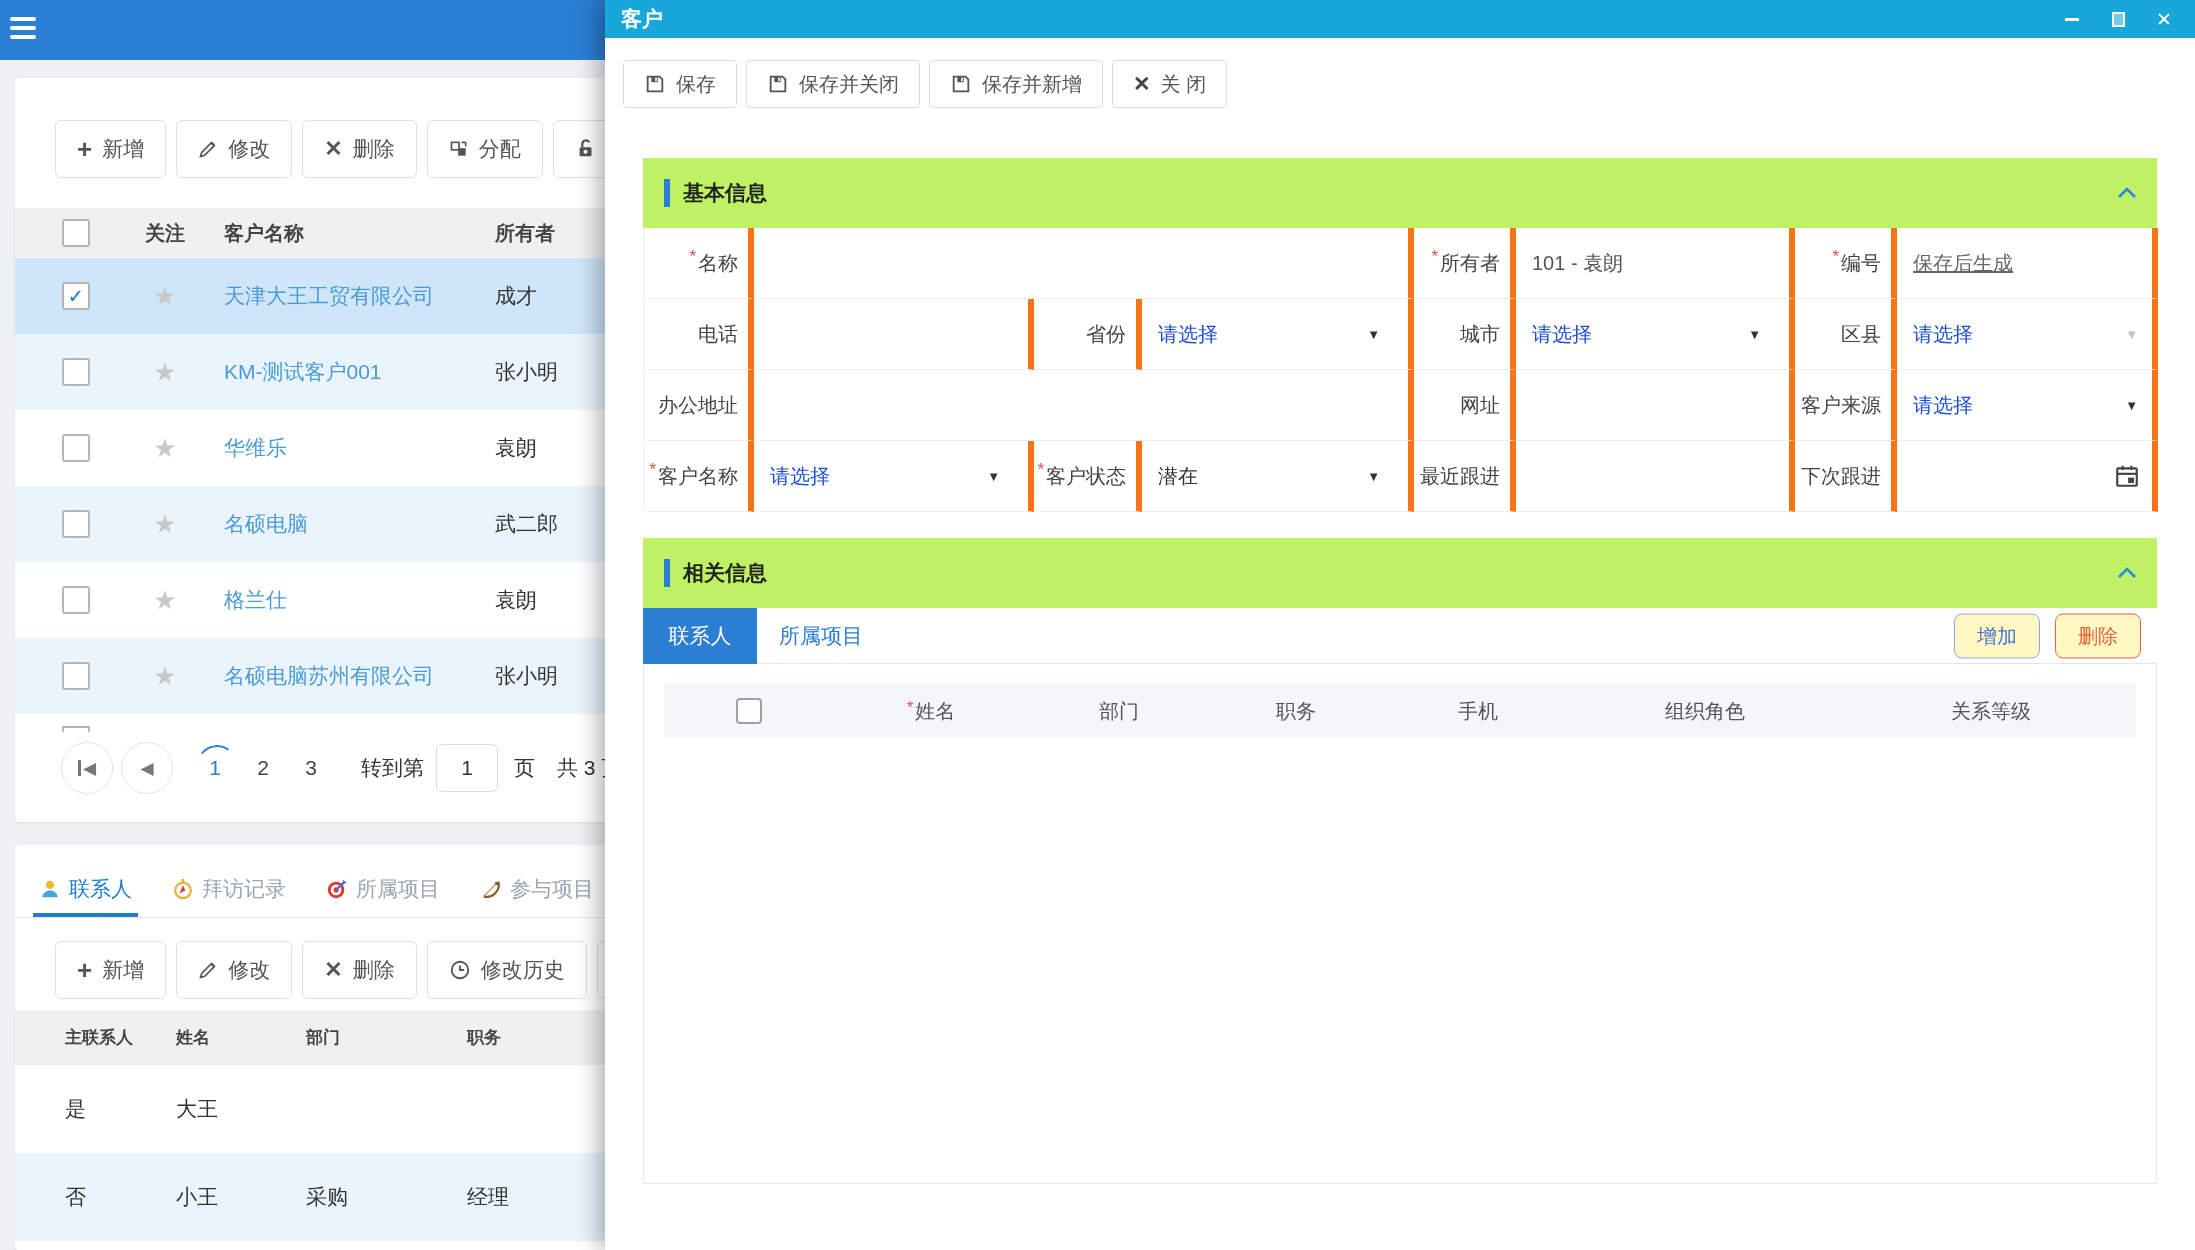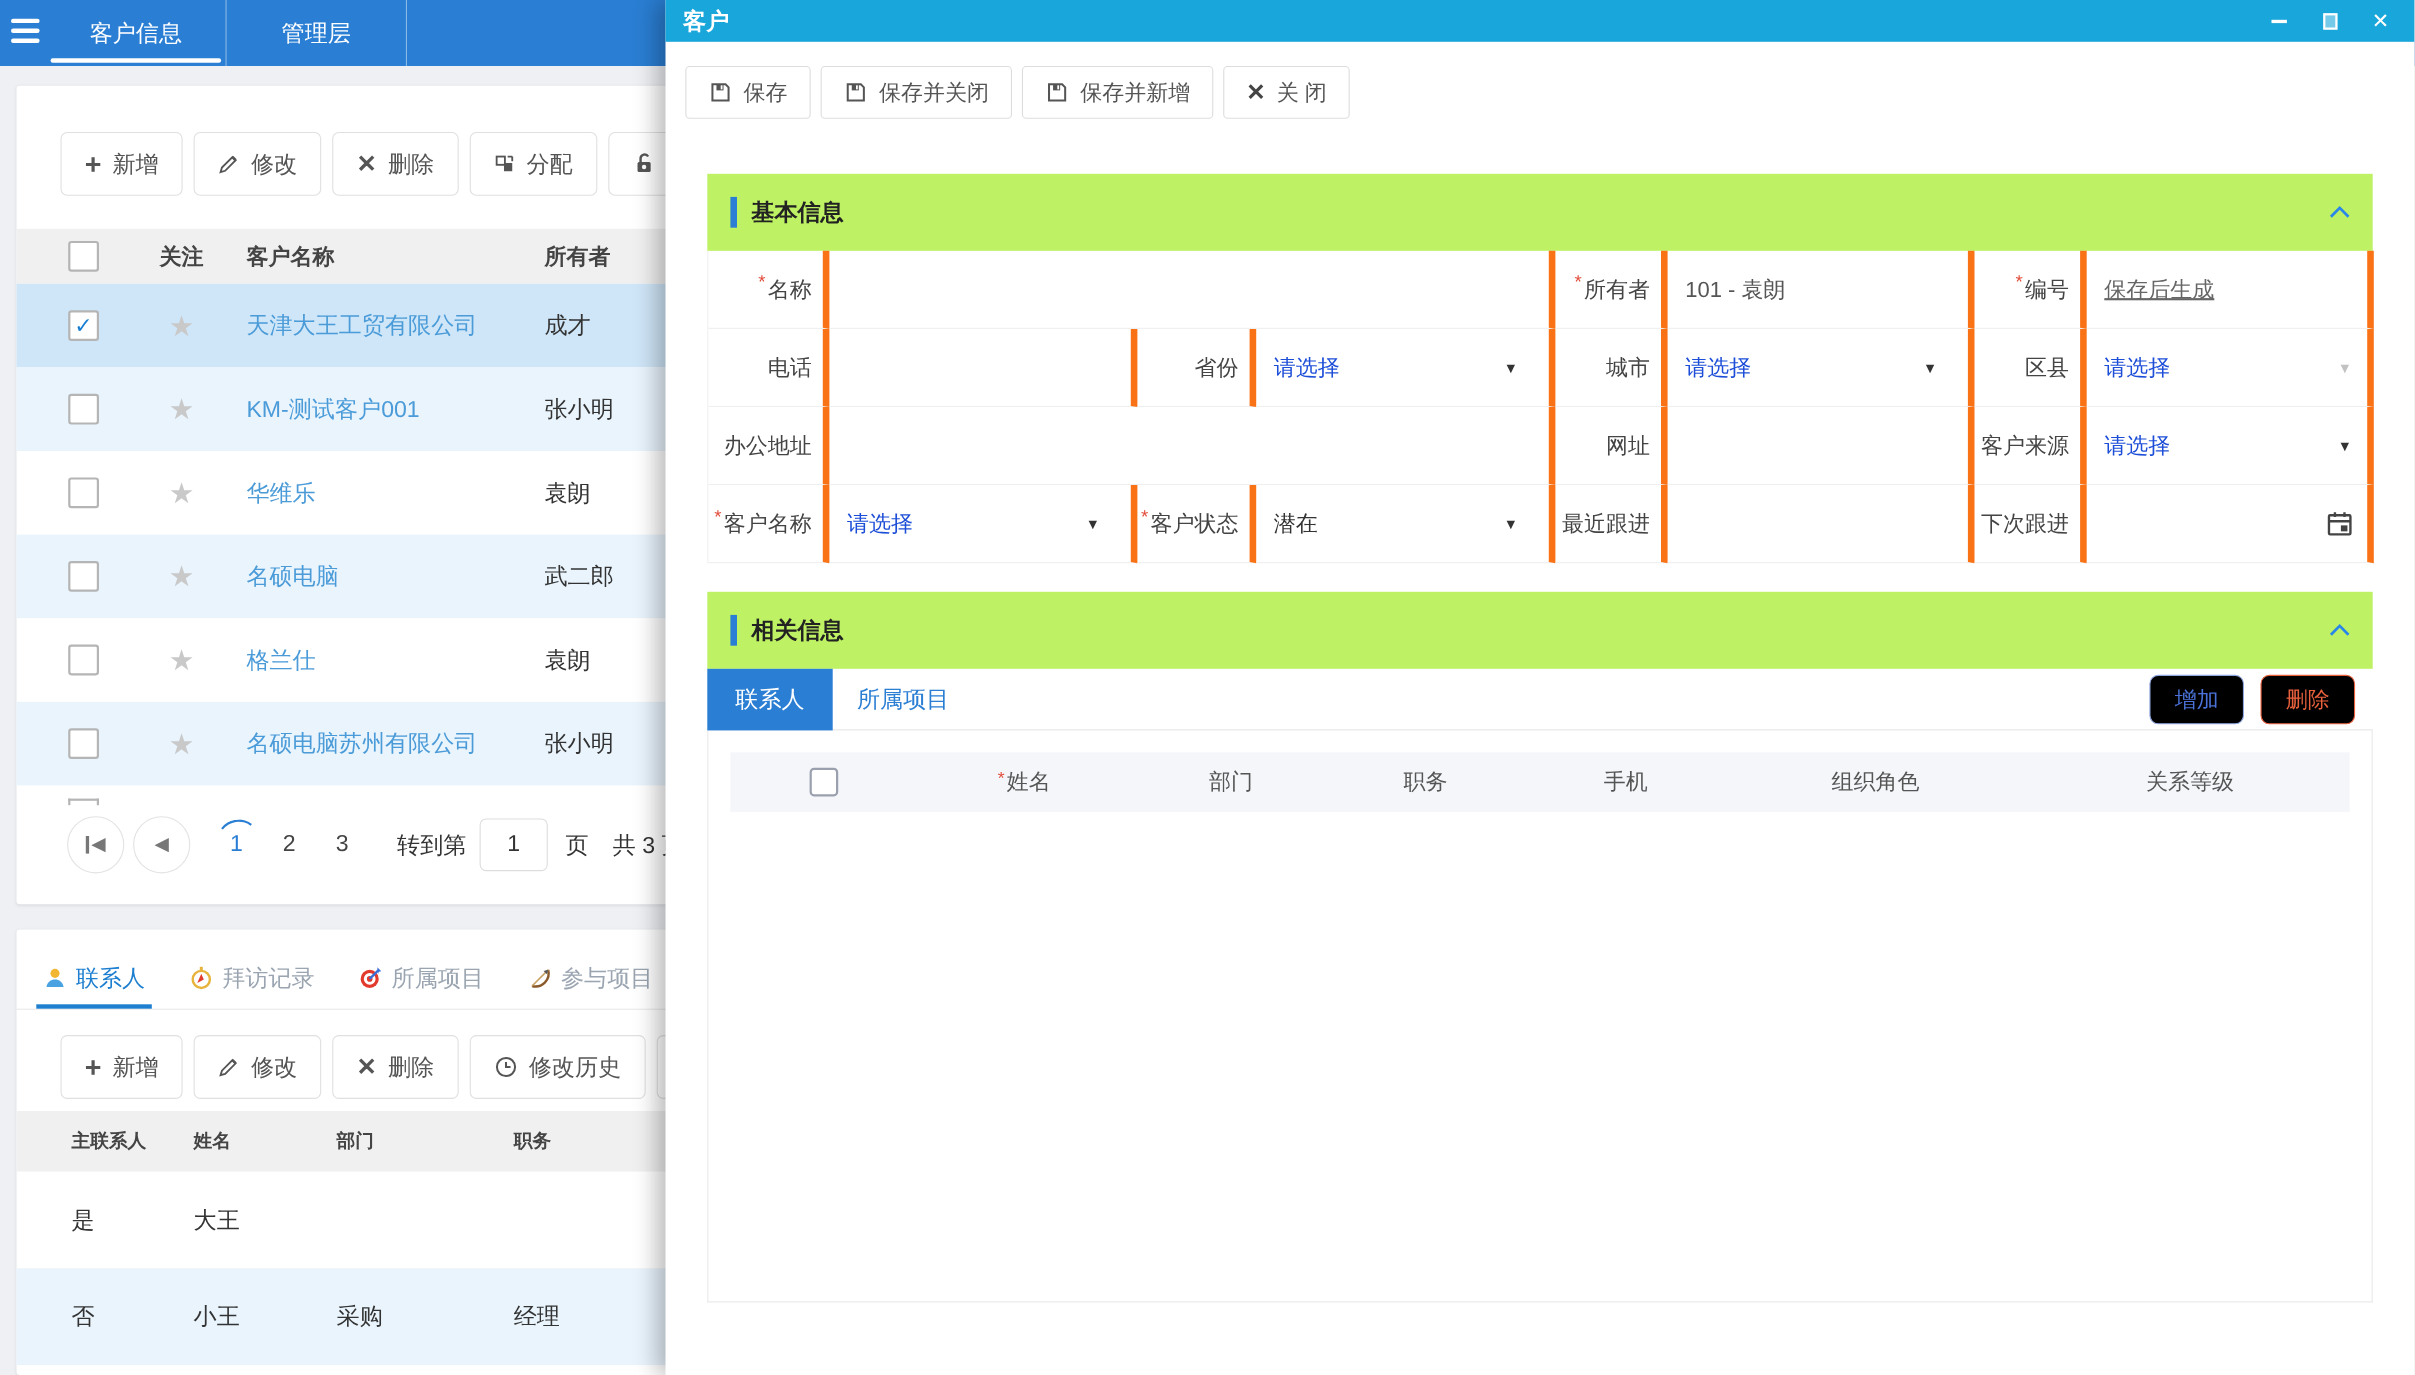--- a/index.html
+++ b/index.html
@@ -115,21 +115,21 @@
   .dd.disabled { color:#c2c2c2; }
   .calendar-wrap { position:absolute; right:12px; top:50%; transform:translateY(-50%); cursor:pointer; }
 
   .gap8 { height:8px; } .gap18 { height:18px; }
 
   .rtabs { height:56px; display:flex; align-items:center; border-bottom:1px solid #e5e5e5; position:relative; }
   .rtab-active { width:114px; height:56px; background:#2a7ed3; color:#fff; font-size:21px;
                  display:flex; align-items:center; justify-content:center; cursor:pointer; }
   .rtab { margin-left:22px; color:#2a7ed3; font-size:21px; cursor:pointer; }
   .rbtns { position:absolute; right:16px; top:50%; transform:translateY(-50%); display:flex; gap:15px; }
-  .obtn { height:45px; padding:0 22px; border-radius:8px; background:#000000; font-size:20px; display:flex; align-items:center; cursor:pointer; }
+  .obtn { height:45px; padding:0 22px; border-radius:8px; background:#fef9c3; font-size:20px; display:flex; align-items:center; cursor:pointer; }
   .obtn.add { border:1px solid #8fa6e0; color:#4a72d8; }
   .obtn.del { border:1px solid #e8603c; color:#e8603c; }
 
   .tabbox { border:1px solid #e8e8e8; border-top:none; height:520px; padding:20px; }
   .mthead { position:relative; height:54px; background:#f4f6fa; font-size:20px; color:#555; }
   .mthead span { position:absolute; top:50%; transform:translateY(-50%); white-space:nowrap; }
   .mthead .mreq::before { content:'*'; color:#e24c3a; font-size:16px; margin-right:2px; position:relative; top:-5px; }
   .mcb { position:absolute; left:72px; top:14px; width:26px; height:26px; border:2px solid #9aa0ad; border-radius:4px; background:#fff; cursor:pointer; }
   .h-name{left:243px;} .h-dept{left:435px;} .h-title{left:612px;} .h-mobile{left:794px;} .h-org{left:1001px;} .h-rel{left:1287px;}
 
@@ -138,28 +138,20 @@
 </head>
 <body>
 
 <div class="screen">
 
   <div class="topbar">
     <div class="hamburger">
       <div class="bar"></div>
       <div class="bar"></div>
       <div class="bar"></div>
-    </div>
-    <div class="toptabs">
-      <div class="toptab active">
-        <span>客户信息</span>
-      </div>
-      <div class="toptab">
-        <span>管理层</span>
-      </div>
     </div>
   </div>
 
   <div class="card card1">
     <div class="toolbar1">
       <button class="btn">
         <span class="plus">+</span>
         <span>新增</span>
       </button>
       <button class="btn">

